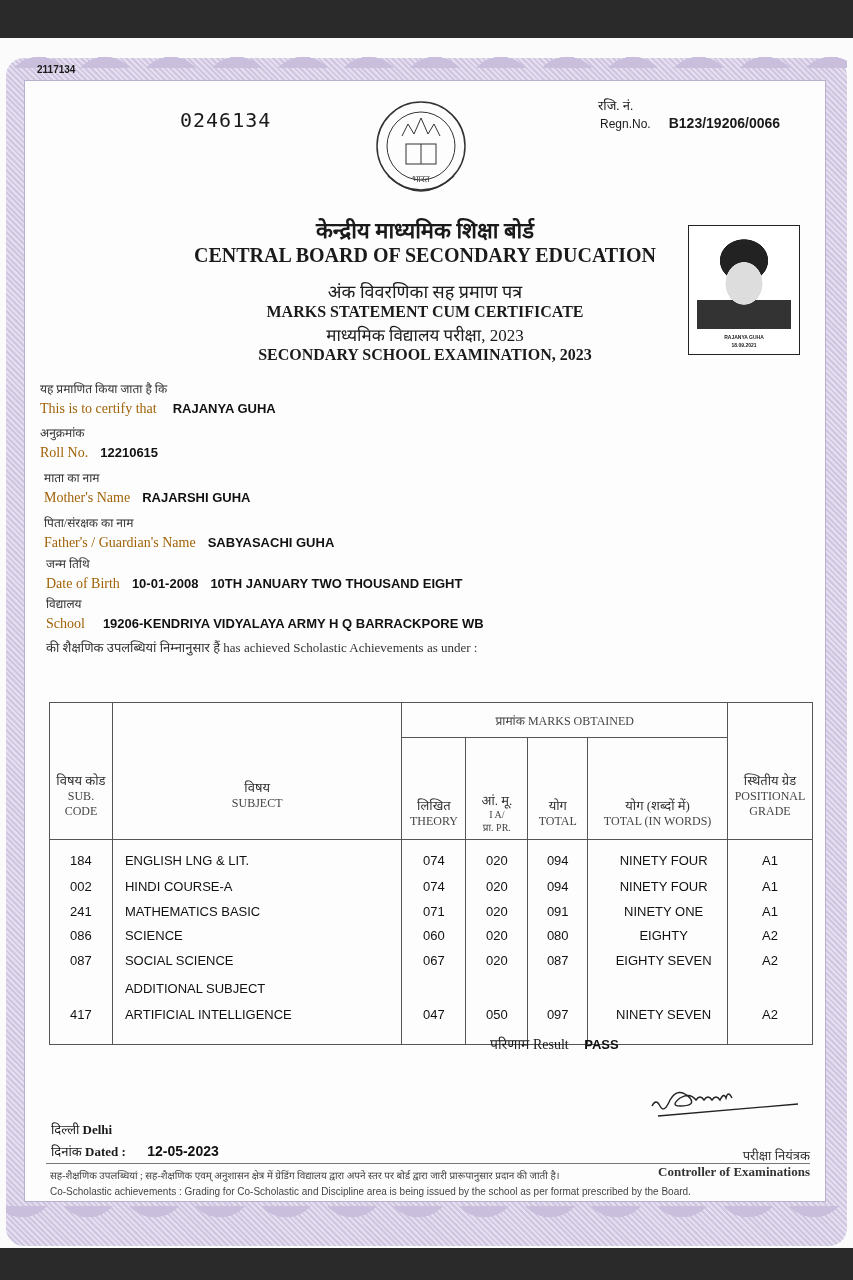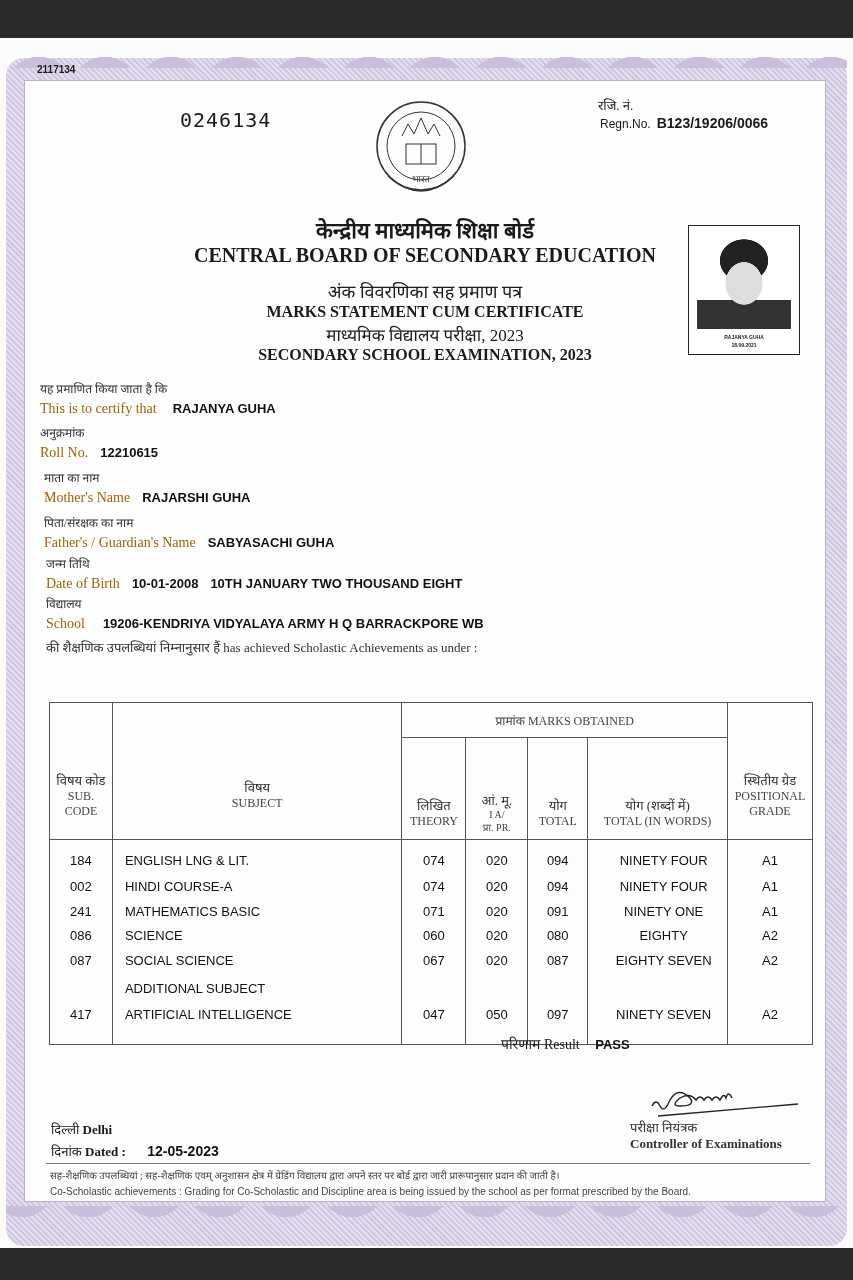--- a/index.html
+++ b/index.html
@@ -11,21 +11,21 @@
   .scallop-top, .scallop-bottom { position: absolute; left: 6px; width: 841px; height: 22px; background:
       radial-gradient(circle at 50% 100%, #c9bfdc 0 60%, transparent 61%) 0 0/66px 44px repeat-x; }
   .scallop-top { top: 8px; }
   .scallop-bottom { top: 1168px; transform: rotate(180deg); }
   .inner { position: absolute; left: 24px; top: 42px; width: 800px; height: 1120px; background: #fdfdfd; border: 1px solid #b9b0cc; }
   .abs { position: absolute; }
   .serial-top { left: 37px; top: 26px; font-family: "Liberation Sans", sans-serif; font-weight: bold; font-size: 10px; }
   .cert-no { left: 180px; top: 70px; font-family: "DejaVu Sans Mono", monospace; font-size: 20px; letter-spacing: 1px; }
   .regn-hi { left: 598px; top: 58px; font-size: 13px; }
   .regn { left: 600px; top: 77px; font-family: "Liberation Sans", sans-serif; font-size: 12px; }
-  .regn b { font-size: 14px; margin-left: 6px; }
+  .regn b { font-size: 14px; margin-left: 18px; }
   .logo { left: 366px; top: 58px; width: 110px; height: 110px; }
   .titles { left: 160px; top: 176px; width: 530px; text-align: center; }
   .titles .hi1 { font-size: 22px; font-weight: bold; }
   .titles .en1 { font-size: 20px; font-weight: bold; }
   .titles .hi2 { font-size: 18px; margin-top: 12px; }
   .titles .en2 { font-size: 16px; font-weight: bold; }
   .titles .hi3 { font-size: 17px; margin-top: 2px; }
   .titles .en3 { font-size: 16px; font-weight: bold; }
   .photo { left: 688px; top: 187px; width: 110px; height: 128px; border: 1.5px solid #222; background: #fff; }
   .photo .face { position: absolute; left: 8px; top: 8px; width: 94px; height: 95px; background: radial-gradient(ellipse 26px 30px at 50% 52%, #ddd 0 70%, transparent 72%), radial-gradient(ellipse 34px 30px at 50% 28%, #222 0 70%, transparent 72%), linear-gradient(#fff 70%, #333 70%); }
@@ -34,23 +34,23 @@
   .field-en { font-size: 14px; color: #a16207; }
   .val { font-family: "Liberation Sans", sans-serif; font-weight: bold; font-size: 13px; color: #111; margin-left: 12px; }
   table.marks { position: absolute; left: 49px; top: 664px; width: 764px; height: 343px; border-collapse: collapse; font-size: 12px; }
   table.marks td, table.marks th { border-left: 1px solid #555; border-right: 1px solid #555; font-weight: normal; text-align: center; padding: 0; }
   table.marks th { border-top: 1px solid #555; border-bottom: 1px solid #555; color: #444; }
   table.marks tr.outer-bottom td { border-bottom: 1px solid #555; }
   .mono-b { font-family: "Liberation Sans", sans-serif; font-weight: bold; font-size: 13px; color: #111; }
   .sub { text-align: left !important; padding-left: 12px !important; }
   .words { text-align: right; padding-left: 12px !important; }
   .hi-small { font-size: 13px; color: #333; display:block;margin-top:48px; }
-  .result { left: 501px; top: 996px; font-size: 14px; }
+  .result { left: 490px; top: 996px; font-size: 14px; }
   .sig { left: 648px; top: 1046px; width: 160px; height: 40px; }
-  .ctrl { left: 630px; top: 1080px; text-align: left; width: 180px; }
+  .ctrl { left: 630px; top: 1108px; text-align: right; width: 180px; }
   .delhi { left: 51px; top: 1082px; font-size: 13px; }
   .dated { left: 51px; top: 1104px; font-size: 13px; }
   .footer-line { left: 46px; top: 1125px; width: 764px; border-top: 1px solid #777; }
   .foot-hi { left: 50px; top: 1130px; font-size: 10px; color: #444; }
   .foot-en { left: 50px; top: 1148px; font-family: "Liberation Sans", sans-serif; font-size: 10px; color: #444; }
 </style>
 </head>
 <body>
 
 <div class="page">

